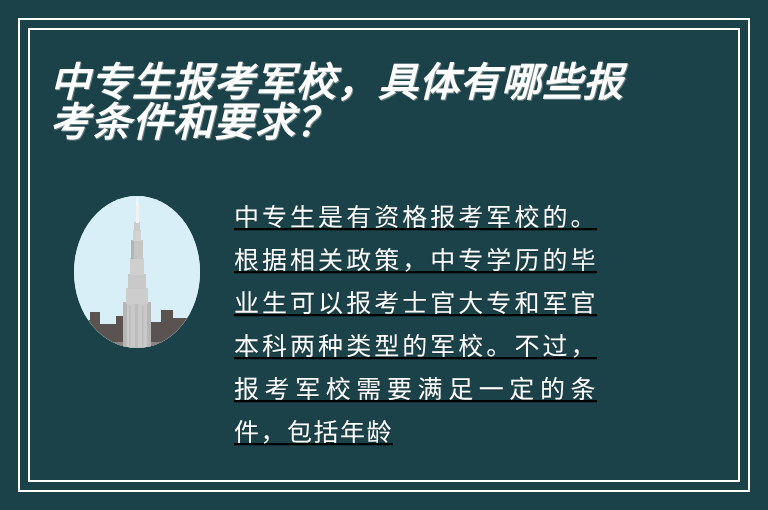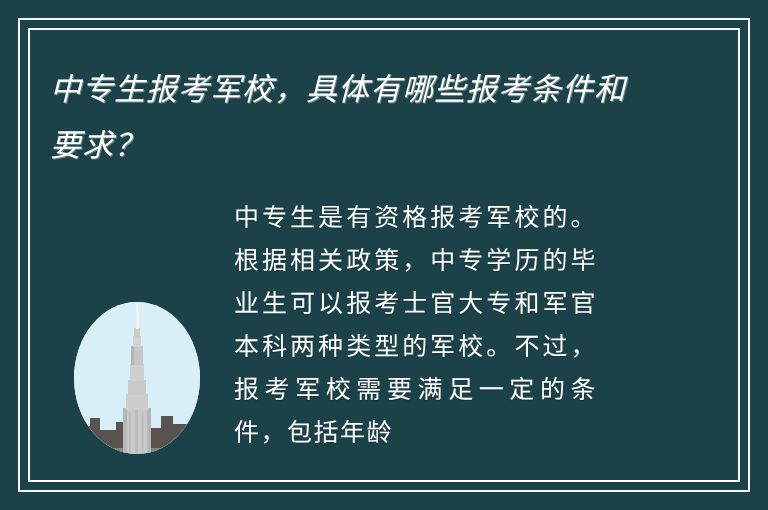--- a/index.html
+++ b/index.html
@@ -45,37 +45,38 @@
     pointer-events: none;
   }
 
   
   .headline {
     position: absolute;
     left: 50px;
     top: 62px;
     width: 600px;
     color: #ffffff;
-    font-size: 31px;
-    font-weight: 400;
+    font-size: 40px;
+    font-weight: 700;
     font-style: italic;
-    line-height: 56px;
+    line-height: 40px;
     letter-spacing: 1px;
     white-space: pre-line;
     text-shadow: 1px 1px 0 rgba(255,255,255,0.35);
   }
 
   
   .body-row {
     position: absolute;
     left: 0;
     top: 196px;
     width: 673px;
     display: flex;
-    align-items: flex-end;
+    align-items: flex-start;
+    text-decoration: underline;
   }
 
   .thumb-wrap {
     width: 130px;
     margin-left: 74px;
     flex: 0 0 auto;
   }
 
   .thumb {
     width: 126px;

